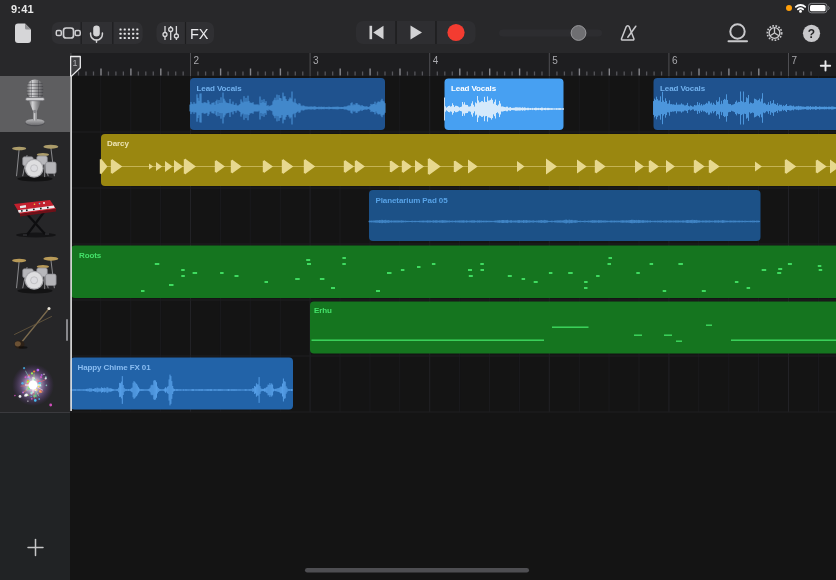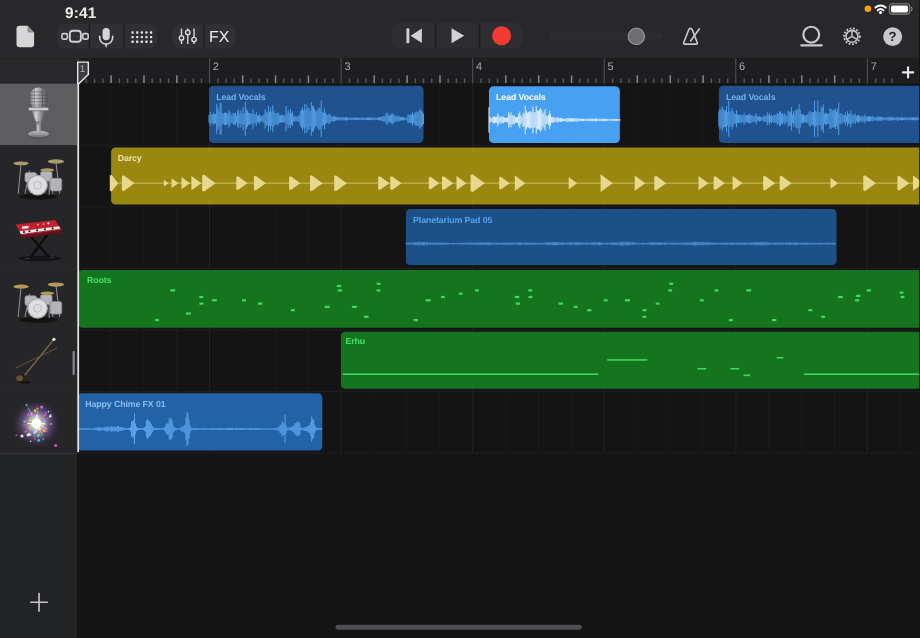--- a/index.html
+++ b/index.html
@@ -1,20 +1,20 @@
 <!DOCTYPE html>
 <html><head><meta charset="utf-8"><style>
 html,body{margin:0;padding:0;background:#141414;}
 #app{position:relative;width:836px;height:580px;overflow:hidden;background:#141414;font-family:"Liberation Sans",sans-serif;}
 .abs{position:absolute;}
 </style></head><body>
 <div id="app">
 
 <div class="abs" style="left:0;top:0;width:836px;height:53px;background:#28282a;"></div>
-<div class="abs" style="left:11px;top:3px;font-size:14px;font-weight:bold;color:#e9e9e9;letter-spacing:0.2px;margin-left:48px;">9:41</div>
+<div class="abs" style="left:11px;top:3px;font-size:11px;font-weight:bold;color:#e9e9e9;letter-spacing:0.2px;">9:41</div>
 <svg class="abs" style="left:0;top:0;" width="836" height="53">
 
   <circle cx="789" cy="8" r="3" fill="#ff9f0a"></circle>
   <g stroke="#ffffff" fill="none" stroke-linecap="round">
     <path d="M795.8 6.8 a7 7 0 0 1 9.4 0" stroke-width="1.8"></path>
     <path d="M797.9 9.4 a3.9 3.9 0 0 1 5.2 0" stroke-width="1.8"></path>
   </g>
   <circle cx="800.5" cy="11.4" r="1.4" fill="#ffffff"></circle>
   <rect x="808.5" y="3.4" width="18.5" height="9.4" rx="2.8" fill="none" stroke="#85878a" stroke-width="1"></rect>
   <rect x="810" y="4.9" width="15.5" height="6.4" rx="1.5" fill="#ffffff"></rect>

